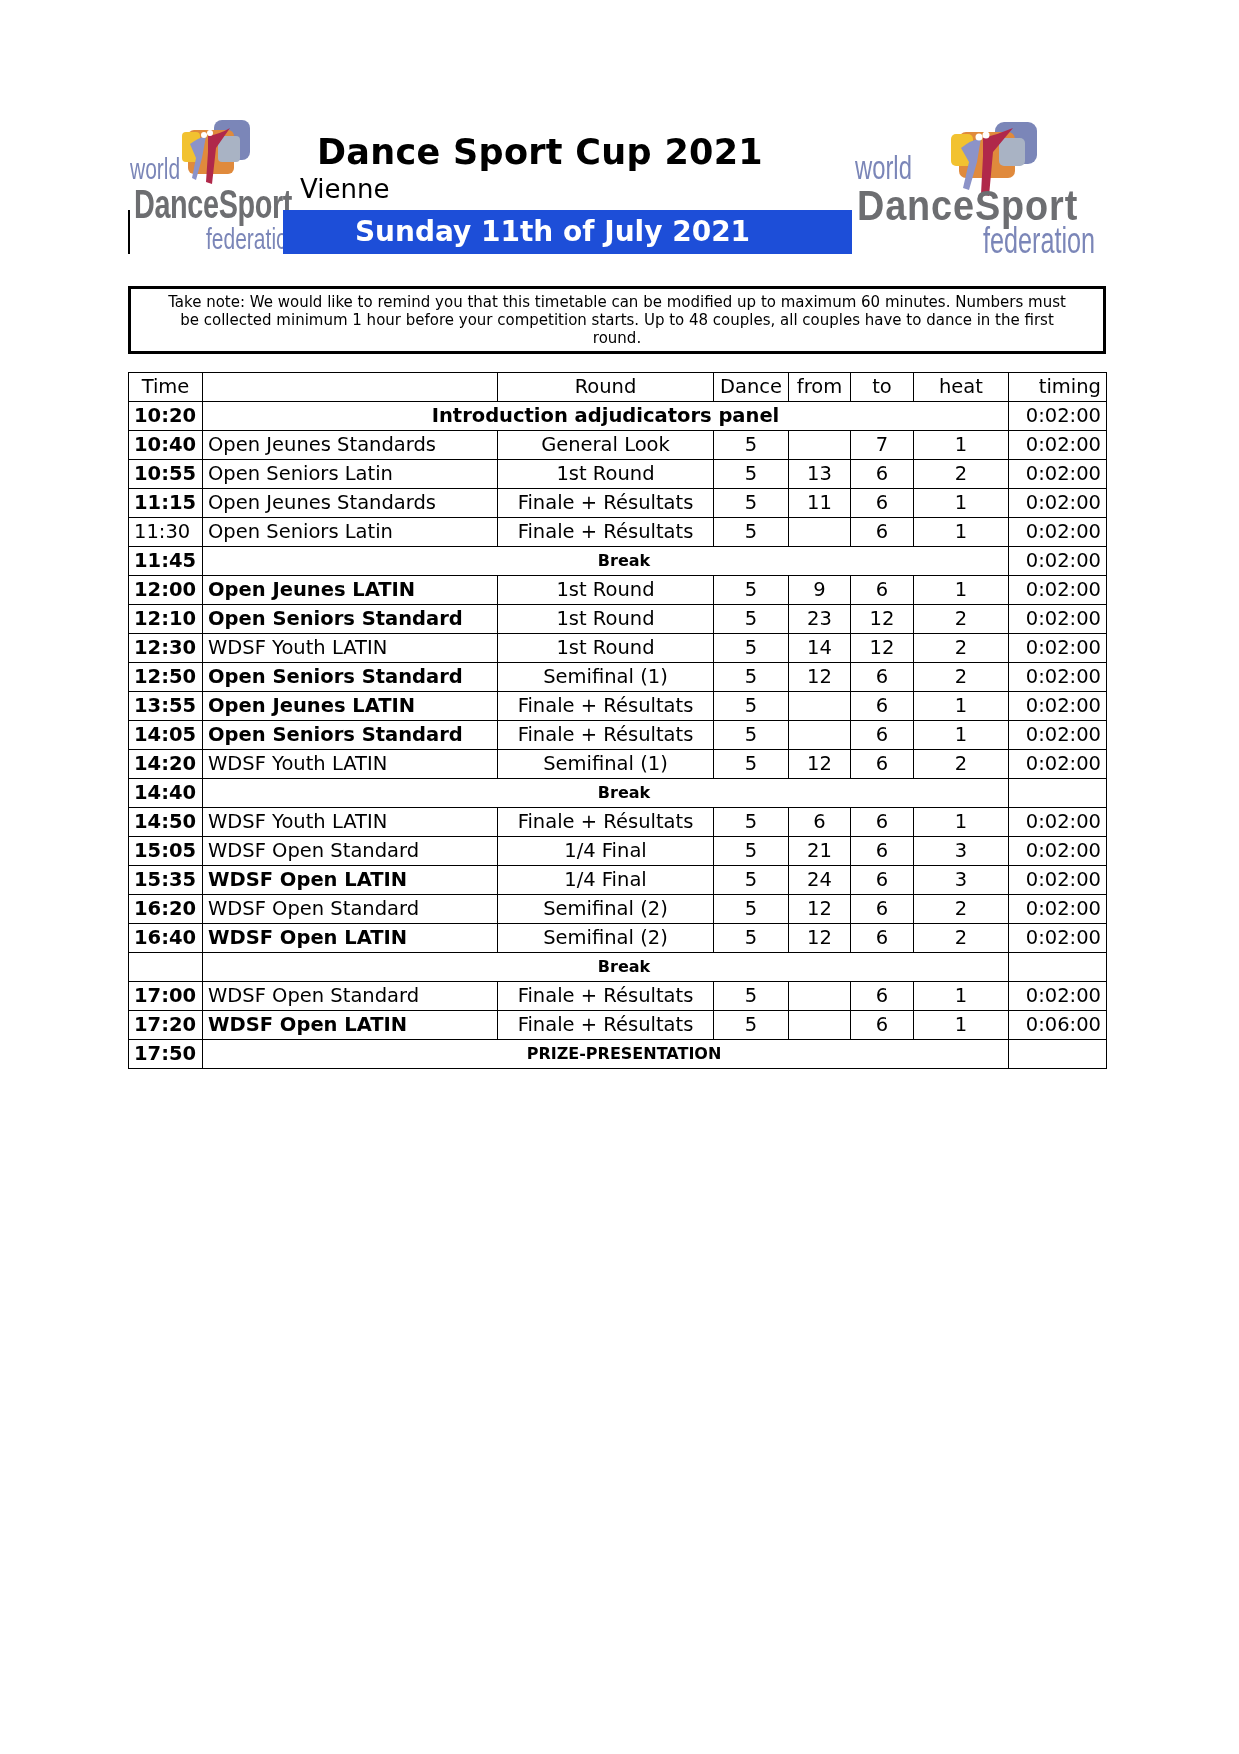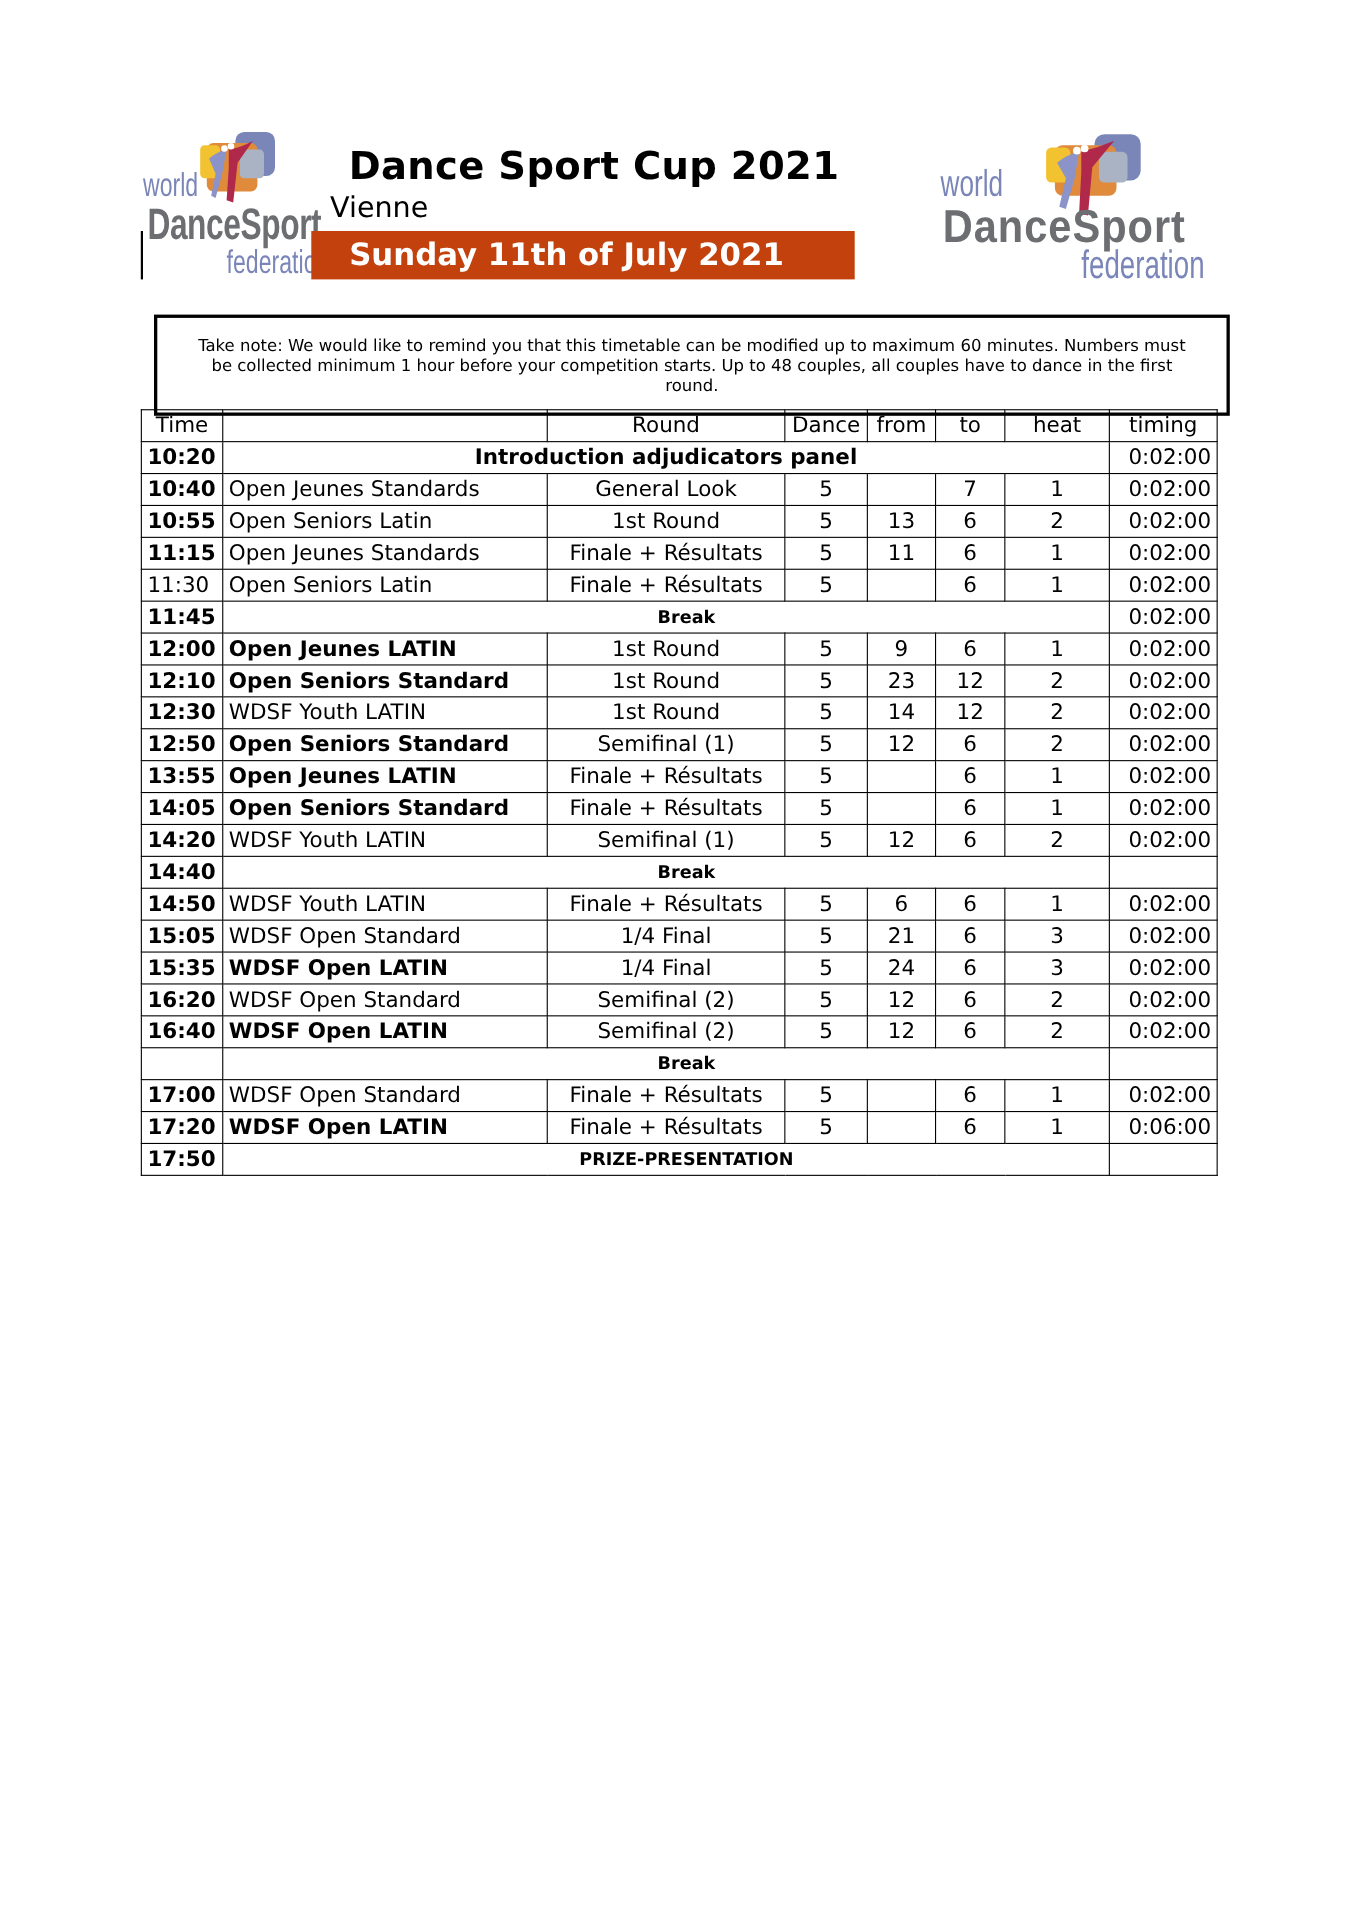--- a/index.html
+++ b/index.html
@@ -15,45 +15,45 @@
                        color: #7b86b8; transform: scaleX(0.7); transform-origin: left top; }
   .logo .word-ds { position: absolute; font-family: "Liberation Sans", sans-serif; font-weight: bold;
                     color: #6d6e71; transform: scaleX(0.72); transform-origin: left top; letter-spacing: -0.5px; }
   .logo .word-fed { position: absolute; font-family: "Liberation Sans", sans-serif; color: #7b86b8;
                      transform: scaleX(0.7); transform-origin: left top; }
   .left-rule { position: absolute; left: 128px; top: 210px; width: 2px; height: 44px; background: #000; }
 
   .title { position: absolute; left: 300px; top: 132px; width: 480px; text-align: center;
            font-size: 35px; font-weight: bold; letter-spacing: 0.3px; }
   .subtitle { position: absolute; left: 300px; top: 174px; width: 520px; text-align: left; font-size: 26px; }
-  .date-bar { position: absolute; left: 283px; top: 210px; width: 494px; height: 44px; background: #c2410c;
+  .date-bar { position: absolute; left: 283px; top: 210px; width: 569px; height: 44px; background: #1d4ed8;
               color: #fff; font-size: 28px; font-weight: bold; line-height: 44px; text-align: center;
               padding-right: 30px; box-sizing: border-box; }
 
   
-  .note { position: absolute; left: 128px; top: 286px; width: 978px; height: 92px;
+  .note { position: absolute; left: 128px; top: 286px; width: 978px; height: 68px;
           border: 3px solid #000; box-sizing: border-box; display: flex; align-items: center;
-          justify-content: center; text-align: center; font-size: 15px; line-height: 18px; padding: 0 30px; margin-left: 12px; }
+          justify-content: center; text-align: center; font-size: 15px; line-height: 18px; padding: 0 30px; }
 
   
   table.timetable { position: absolute; left: 128px; top: 372px; border-collapse: collapse;
                     table-layout: fixed; width: 978px; }
   table.timetable td { border: 1.5px solid #000; height: 28px; padding: 0 5px; font-size: 19.5px;
                        white-space: nowrap; overflow: hidden; line-height: 28px; }
   td.c-time { text-align: left; }
   td.c-time.bold { font-weight: bold; }
   td.c-event { text-align: left; }
   td.c-event.bold { font-weight: bold; }
   td.c-round, td.c-dance, td.c-from, td.c-to, td.c-heat { text-align: center; }
   td.c-timing { text-align: right; }
   td.c-span { text-align: center; font-weight: bold; }
   td.c-span.small { font-size: 16px; padding-left: 42px; }
   tr.hdr td { font-weight: normal; }
   tr.hdr td.c-time { text-align: center; }
-  tr.hdr td.c-timing { text-align: center; }
+  tr.hdr td.c-timing { text-align: right; }
 </style>
 </head>
 <body>
 
 <div class="logo logo-left">
   <svg class="art" style="left:40px;top:0px" width="90" height="72" viewBox="0 0 90 72">
     <rect x="46" y="2" width="36" height="40" rx="8" fill="#7b86b8"></rect>
     <rect x="20" y="12" width="46" height="44" rx="6" fill="#e08a3c"></rect>
     <rect x="14" y="14" width="18" height="30" rx="4" fill="#f2c230"></rect>
     <rect x="50" y="18" width="22" height="26" rx="4" fill="#a9b3c4"></rect>

